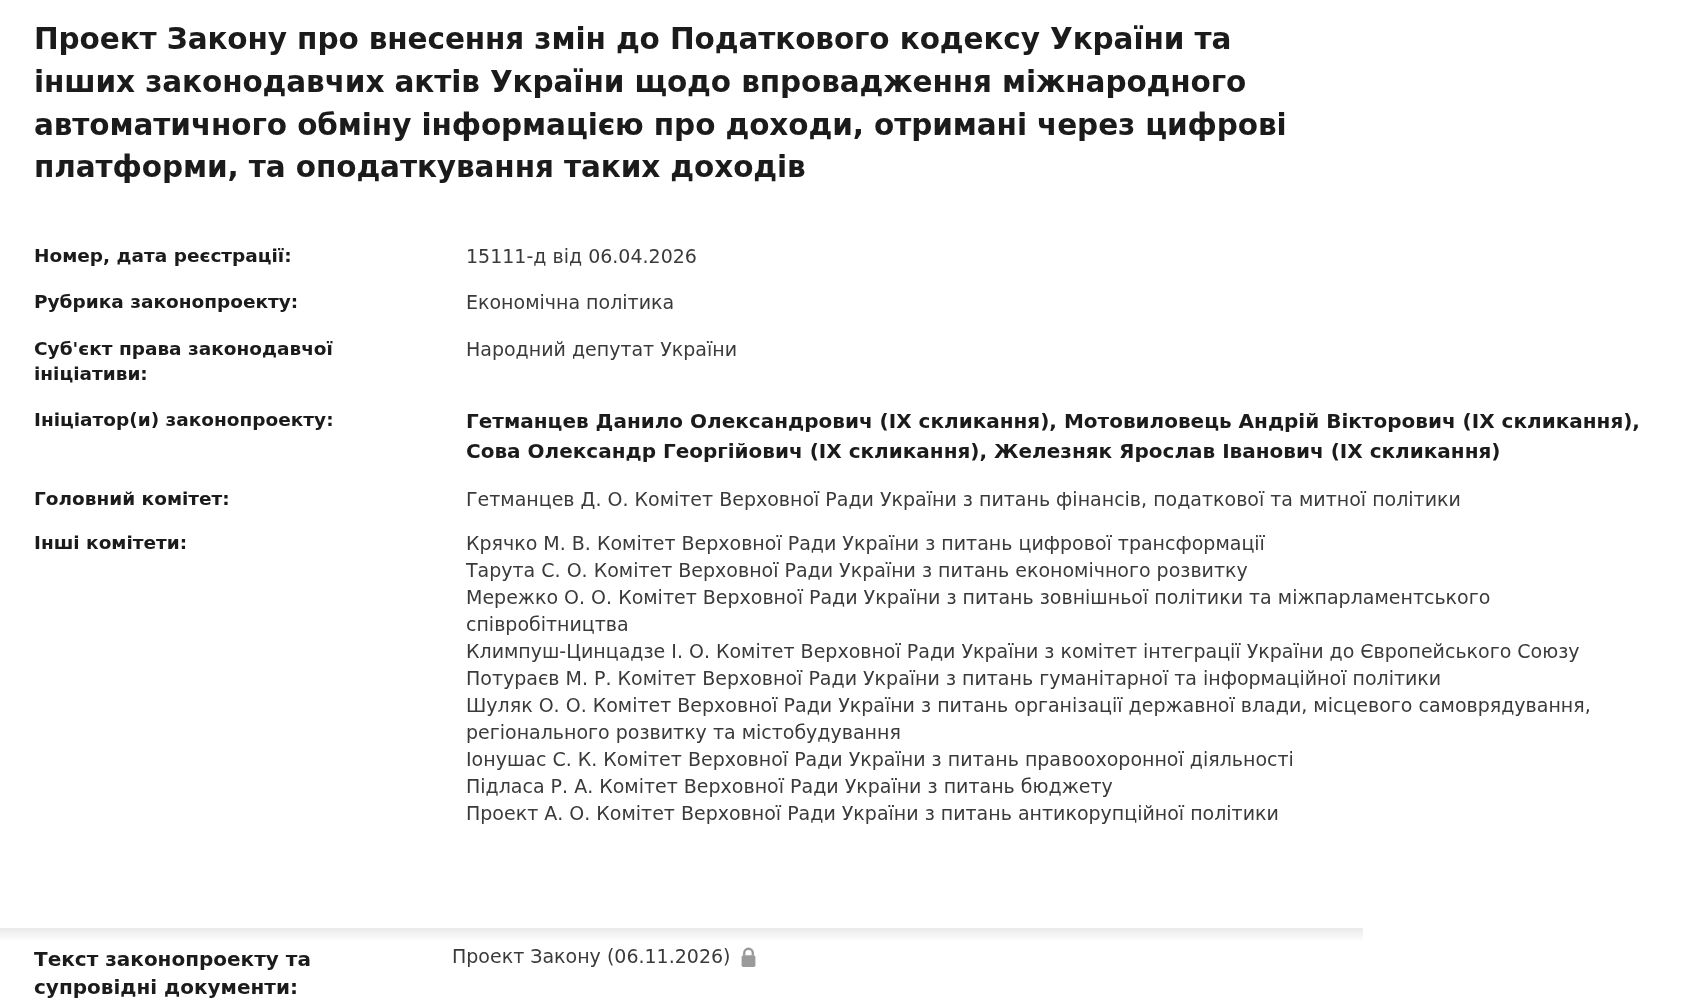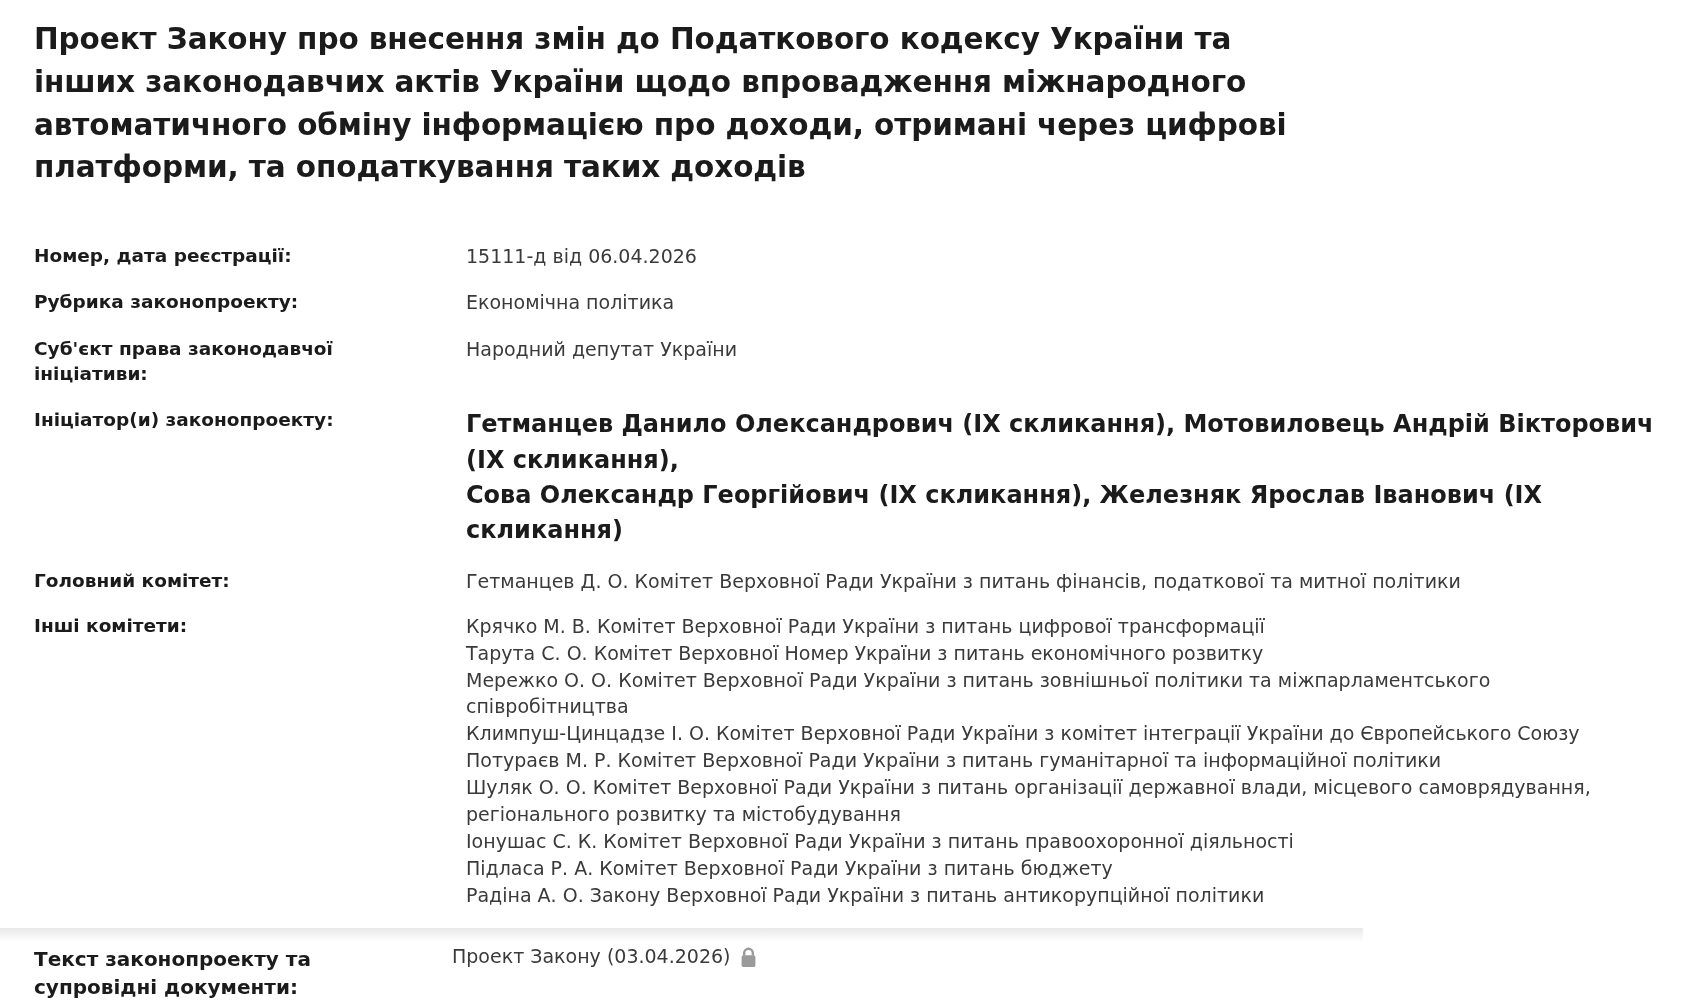--- a/index.html
+++ b/index.html
@@ -62,21 +62,21 @@
     line-height: 1.38;
     color: #3a3a3a;
     padding: 0 0 20px 0;
   }
   .meta tr.tight th,
   .meta tr.tight td { padding-bottom: 18px; }
 
   .val-bold {
     font-weight: 700;
     color: #1b1b1b;
-    font-size: 24px;
+    font-size: 20px;
     line-height: 1.47;
   }
 
   .list-lines div {
     line-height: 1.42;
   }
 
   
   .bottom-sep {
     position: absolute;
@@ -149,40 +149,40 @@
       </tr>
       <tr class="tight">
         <th>Головний комітет:</th>
         <td>Гетманцев Д. О. Комітет Верховної Ради України з питань фінансів, податкової та митної політики</td>
       </tr>
       <tr>
         <th>Інші комітети:</th>
         <td>
           <div class="list-lines" id="other-committees-list">
               <div>Крячко М. В. Комітет Верховної Ради України з питань цифрової трансформації</div>
-              <div>Тарута С. О. Комітет Верховної Номер України з питань економічного розвитку</div>
+              <div>Тарута С. О. Комітет Верховної Ради України з питань економічного розвитку</div>
               <div>Мережко О. О. Комітет Верховної Ради України з питань зовнішньої політики та міжпарламентського співробітництва</div>
               <div>Климпуш-Цинцадзе І. О. Комітет Верховної Ради України з комітет інтеграції України до Європейського Союзу</div>
               <div>Потураєв М. Р. Комітет Верховної Ради України з питань гуманітарної та інформаційної політики</div>
               <div>Шуляк О. О. Комітет Верховної Ради України з питань організації державної влади, місцевого самоврядування, регіонального розвитку та містобудування</div>
               <div>Іонушас С. К. Комітет Верховної Ради України з питань правоохоронної діяльності</div>
               <div>Підласа Р. А. Комітет Верховної Ради України з питань бюджету</div>
-              <div>Радіна А. О. Закону Верховної Ради України з питань антикорупційної політики</div>
+              <div>Проект А. О. Комітет Верховної Ради України з питань антикорупційної політики</div>
             </div>
         </td>
       </tr>
     </tbody>
   </table>
 
   <div class="bottom-sep"></div>
 
   <div class="bottom-row">
     <div class="bottom-label">Текст законопроекту та супровідні документи:</div>
     <div class="bottom-value">
-      <span>Проект Закону (03.04.2026)</span>
+      <span>Проект Закону (06.11.2026)</span>
       <span class="lock-icon">
         <svg viewBox="0 0 17 21" width="17" height="21" aria-hidden="true">
           <path d="M4.2 8.6V6.1a4.3 4.3 0 0 1 8.6 0v2.5" fill="none" stroke="#9a9a9a" stroke-width="2.4"></path>
           <rect x="1.6" y="8.3" width="13.8" height="11.6" rx="1.6" fill="#9a9a9a"></rect>
         </svg>
       </span>
     </div>
   </div>
 
 </div>

